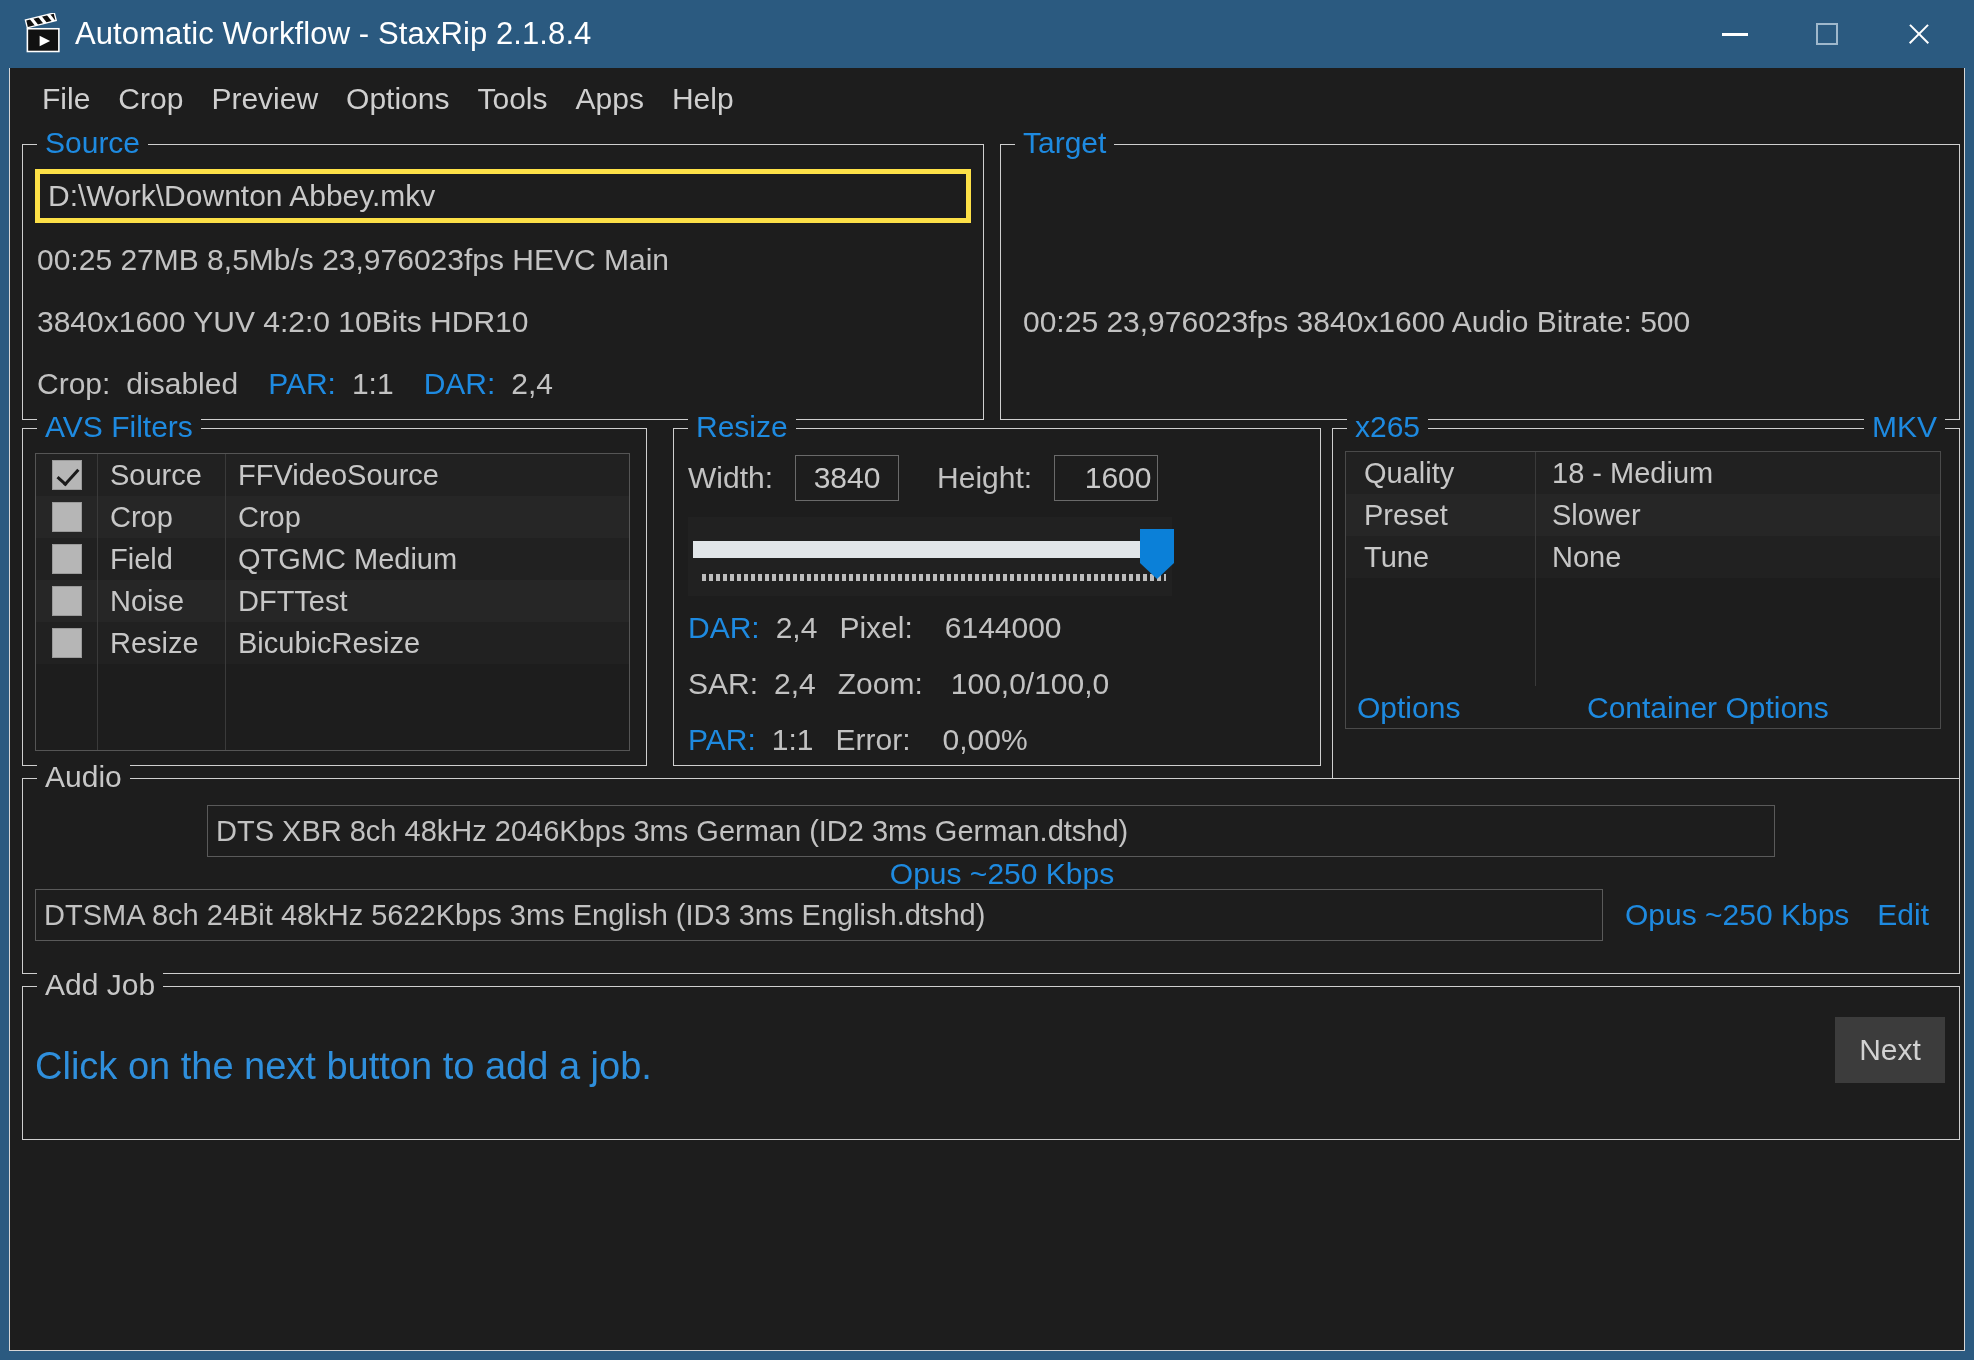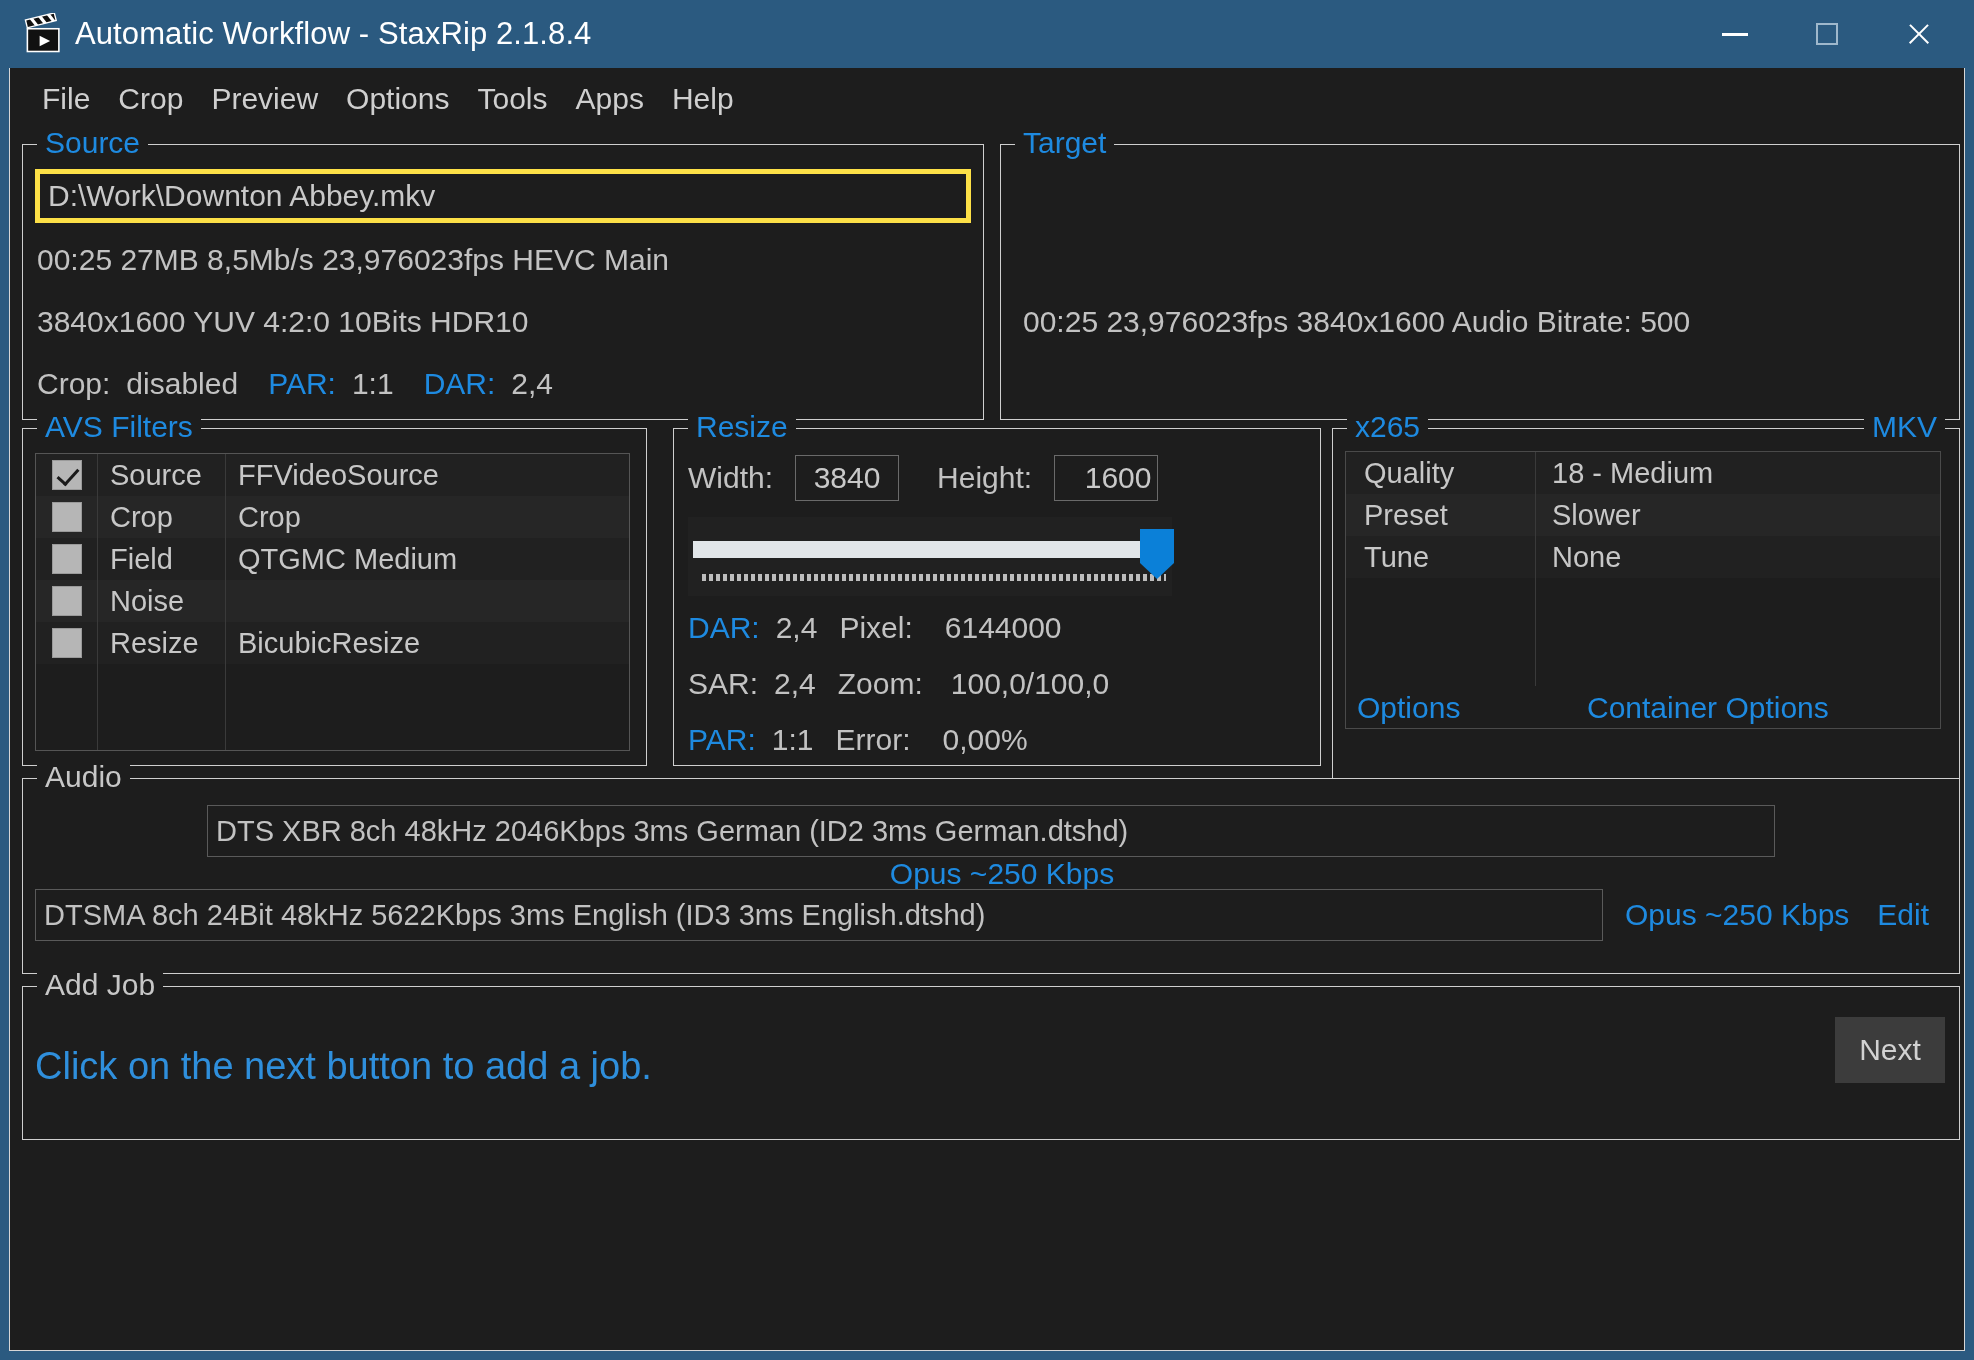--- a/index.html
+++ b/index.html
@@ -378,20 +378,21 @@
             <span class="cb"></span>
           </div>
           <div class="avs-name-cell">Field</div>
           <div class="avs-val-cell">QTGMC Medium</div>
         </div>
         <div class="avs-row">
           <div class="avs-cb-cell">
             <span class="cb"></span>
           </div>
           <div class="avs-name-cell">Noise</div>
+          <div class="avs-val-cell">DFTTest</div>
         </div>
         <div class="avs-row">
           <div class="avs-cb-cell">
             <span class="cb"></span>
           </div>
           <div class="avs-name-cell">Resize</div>
           <div class="avs-val-cell">BicubicResize</div>
         </div>
         <div id="avs-filler">
           <div class="f1"></div>

